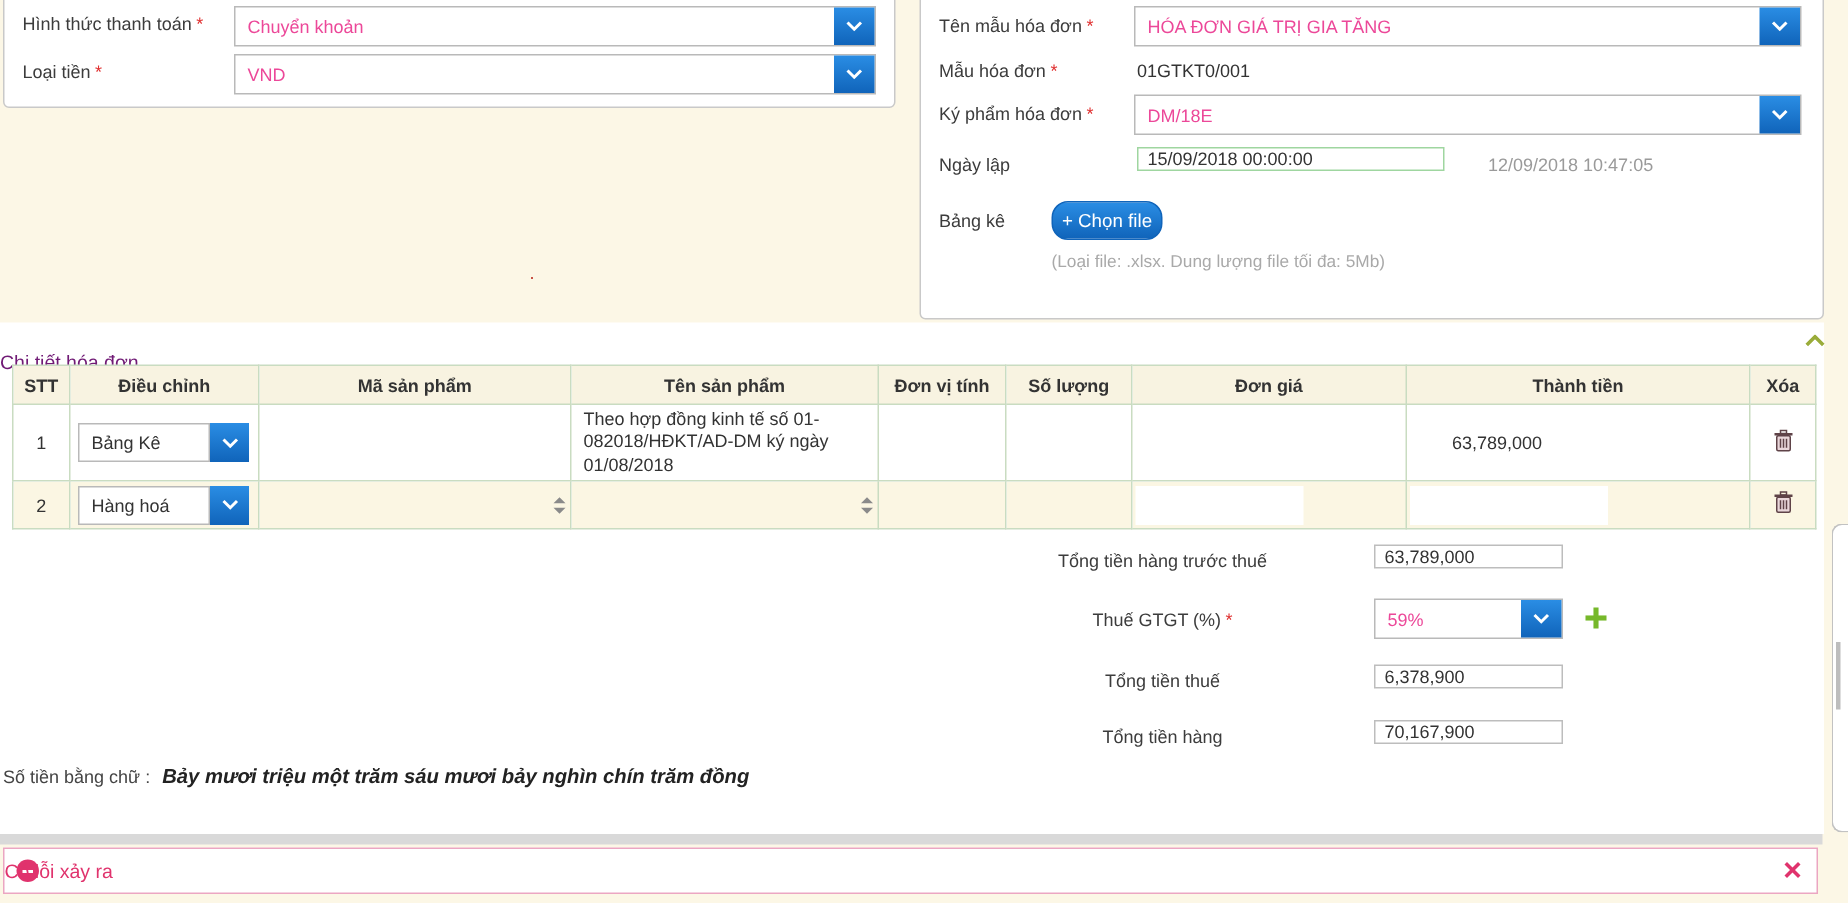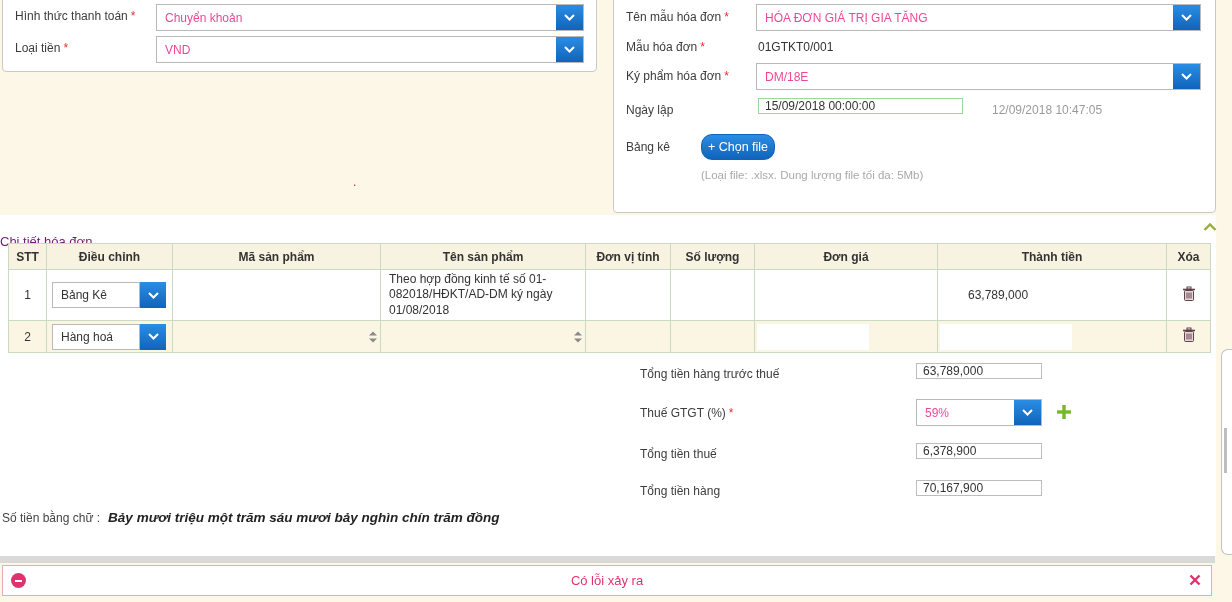--- a/index.html
+++ b/index.html
@@ -31,25 +31,25 @@
   .cell-sel .box { border:1px solid #b9b9b9; background:#fff; flex:1; display:flex; align-items:center; padding-left:8px; }
   .cell-sel { display:flex; }
   .prod-text { font-size:11.5px; line-height:1.28; padding:2px 8px; text-align:left; }
   .cell-white { position:relative; background:#fff; height:100%; }
   .spin { position:absolute; right:3px; top:50%; transform:translateY(-50%); display:flex; flex-direction:column; gap:3px; align-items:center; cursor:pointer; }
   .spin i { width:0; height:0; border-left:4px solid transparent; border-right:4px solid transparent; display:block; }
   .spin i.up { border-bottom:4px solid #8a8a8a; }
   .spin i.dn { border-top:4px solid #8a8a8a; }
   .mini-inp { position:absolute; top:3px; background:#fff; height:26px; border:none; }
 
-  .tot-label { position:absolute; width:270px; text-align:left; color:#3c3c3c; font-size:12px; }
+  .tot-label { position:absolute; width:270px; text-align:center; color:#3c3c3c; font-size:12px; }
   .tot-inp { position:absolute; left:916px; width:126px; }
 
   .err-bar { position:absolute; left:2px; top:565px; width:1210px; height:31px; background:#fff; border:1px solid #eba6c2; display:flex; align-items:center; }
-  .err-msg { position:absolute; left:0; right:0; text-align:center; color:#e0336d; font-size:13px; }
+  .err-msg { position:absolute; left:0; right:0; text-align:left; color:#e0336d; font-size:13px; }
   .err-ico { position:absolute; left:8px; top:7px; width:15px; height:15px; border-radius:50%; background:#e0336d; display:flex; align-items:center; justify-content:center; }
   .err-ico b { display:block; width:7px; height:2px; background:#fff; }
   .err-close { position:absolute; right:10px; top:7px; color:#e0336d; font-weight:bold; font-size:14px; cursor:pointer; line-height:16px; }
 
   .gray-strip { position:absolute; left:0; top:556px; width:1215px; height:7px; background:#d9d9d9; }
   .side-tab { position:absolute; left:1221px; top:349px; width:11px; height:206px; background:#fff; border:1px solid #c2c2c2; border-right:none; border-radius:7px 0 0 7px; }
   .side-thumb { position:absolute; left:1224px; top:428px; width:3px; height:45px; background:#bdbdbd; }
 
   .note { color:#a9a9a9; font-size:11.5px; }
   .muted-date { color:#9a9a9a; }

